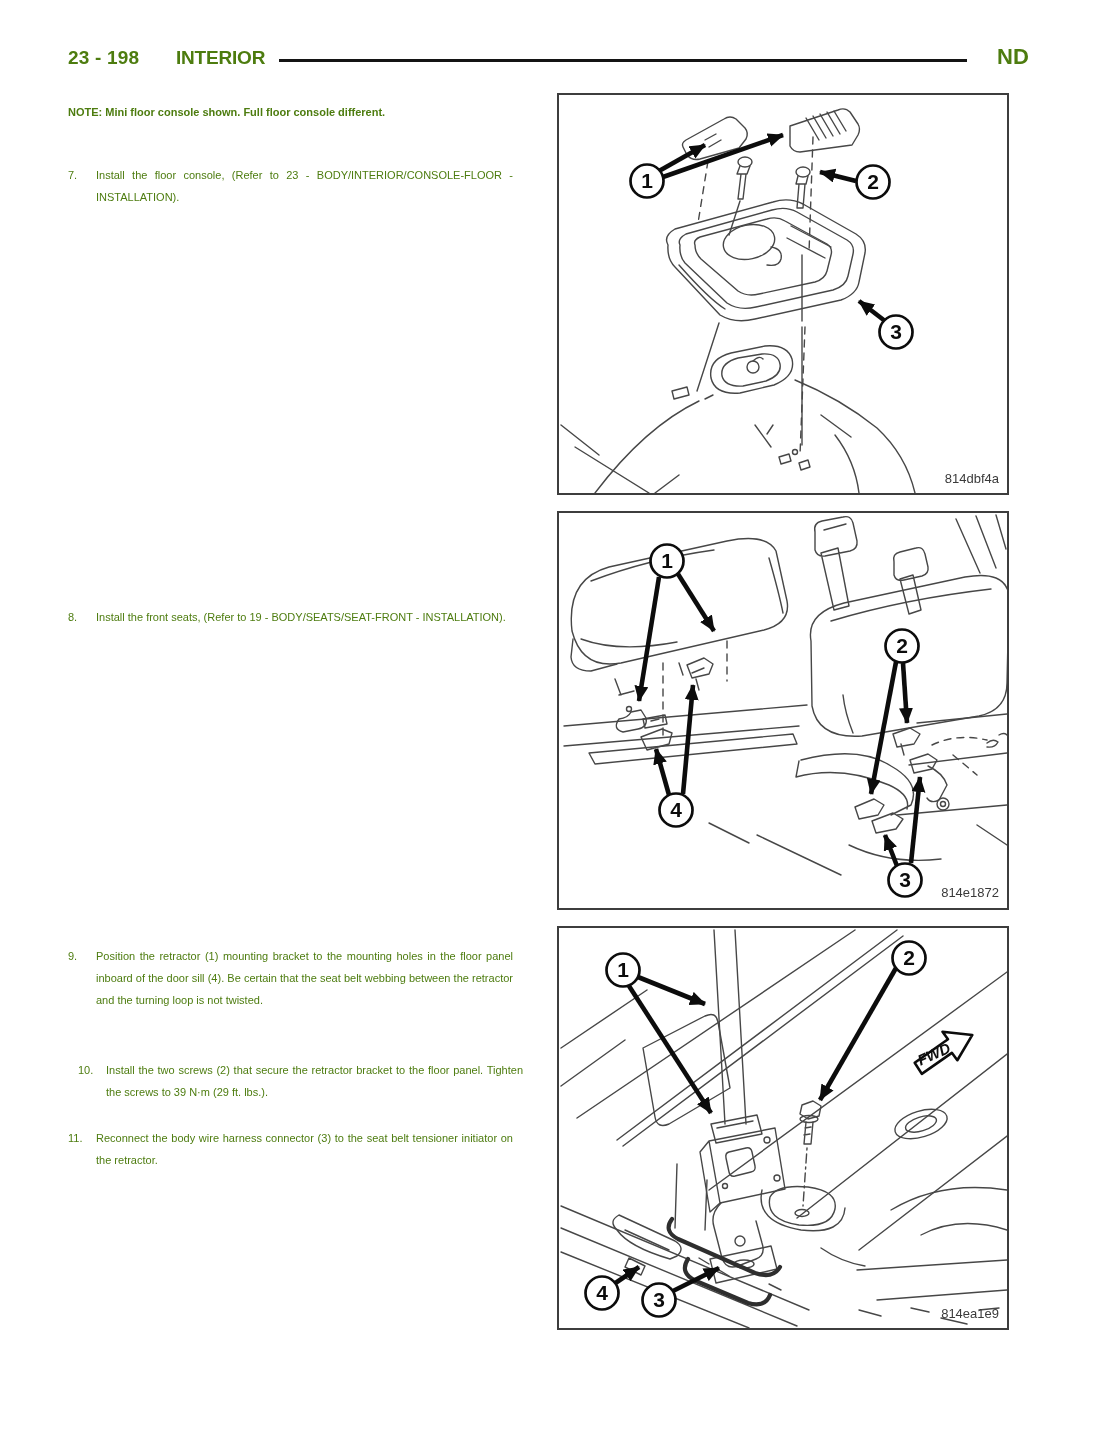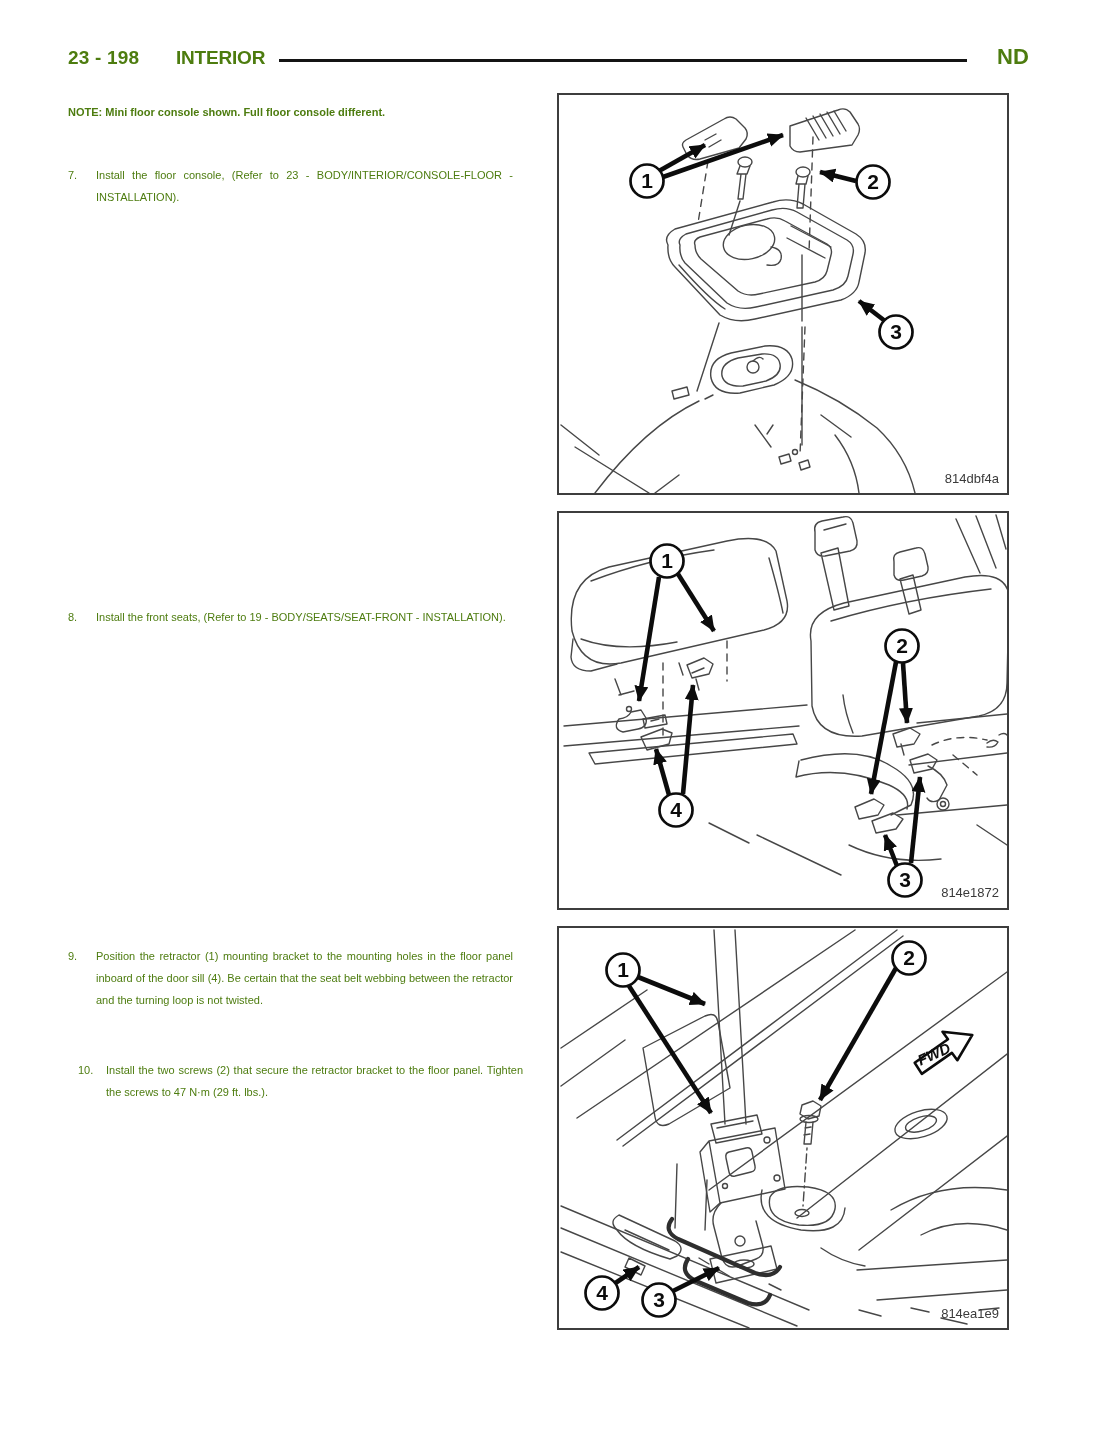--- a/index.html
+++ b/index.html
@@ -54,23 +54,27 @@
     <span class="step-text">Install the front seats, (Refer to 19 - BODY/SEATS/SEAT-FRONT - INSTALLATION).</span>
   </div>
 
   <div class="txtblock step" style="top:945px;">
     <span class="step-num">9.</span>
     <span class="step-text">Position the retractor (1) mounting bracket to the mounting holes in the floor panel inboard of the door sill (4). Be certain that the seat belt webbing between the retractor and the turning loop is not twisted.</span>
   </div>
 
   <div class="txtblock step" style="top:1059px;margin-left:10px;">
     <span class="step-num">10.</span>
-    <span class="step-text">Install the two screws (2) that secure the retractor bracket to the floor panel. Tighten the screws to 47 N·m (29 ft. lbs.).</span>
-  </div>
-
+    <span class="step-text">Install the two screws (2) that secure the retractor bracket to the floor panel. Tighten the screws to 39 N·m (29 ft. lbs.).</span>
+  </div>
+
+  <div class="txtblock step" style="top:1127px;">
+    <span class="step-num">11.</span>
+    <span class="step-text">Reconnect the body wire harness connector (3) to the seat belt tensioner initiator on the retractor.</span>
+  </div>
 
   <div class="figure" style="top:93px; height:402px;">
     <svg viewBox="0 0 448 398">
       <defs>
         <marker id="ah1" markerUnits="userSpaceOnUse" markerWidth="18" markerHeight="16" refX="15" refY="7" orient="auto">
           <path d="M0,0 L16,7 L0,14 Z" fill="#0c0c0c"></path>
         </marker>
       </defs>
       <g class="art">
 

